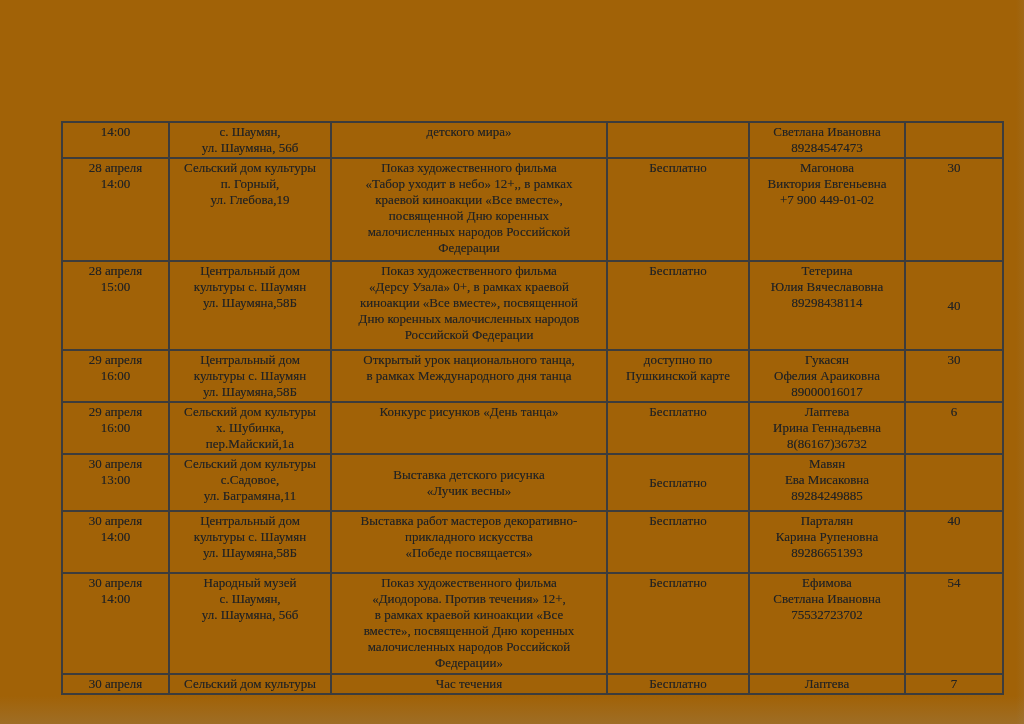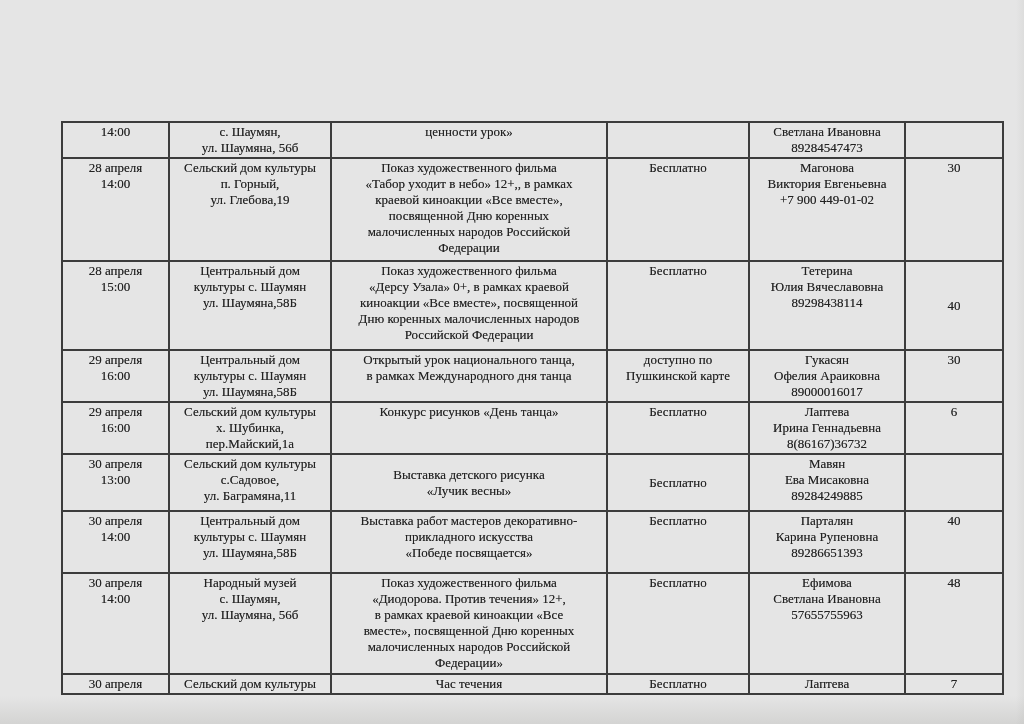--- a/index.html
+++ b/index.html
@@ -11,21 +11,21 @@
     position: relative;
     width: 1024px;
     height: 724px;
     overflow: hidden;
     font-family: "Liberation Serif", "DejaVu Serif", serif;
     color: #1e1e1e;
   }
   .page {
     position: absolute;
     inset: 0;
-    background: #e5e5e5;
+    background: #a16207;
     padding-left: 22px;
   }
   table.scan-table {
     position: absolute;
     left: 61px;
     top: 121px;
     width: 941px;
     border-collapse: collapse;
     table-layout: fixed;
   }
@@ -83,21 +83,21 @@
       <col style="width:276px">
       <col style="width:142px">
       <col style="width:156px">
       <col style="width:98px">
     </colgroup>
     <tbody>
       <tr class="r0">
         <td>14:00</td>
         <td>с. Шаумян,
 ул. Шаумяна, 56б</td>
-        <td>ценности урок»</td>
+        <td>детского мира»</td>
         <td></td>
         <td>Светлана Ивановна
 89284547473</td>
         <td></td>
       </tr>
       <tr class="r1">
         <td>28 апреля
 14:00</td>
         <td>Сельский дом культуры
 п. Горный,
@@ -196,22 +196,22 @@
 ул. Шаумяна, 56б</td>
         <td>Показ художественного фильма
 «Диодорова. Против течения» 12+,
 в рамках краевой киноакции «Все
 вместе», посвященной Дню коренных
 малочисленных народов Российской
 Федерации»</td>
         <td>Бесплатно</td>
         <td>Ефимова
 Светлана Ивановна
-57655755963</td>
-        <td>48</td>
+75532723702</td>
+        <td>54</td>
       </tr>
       <tr class="r8">
         <td>30 апреля</td>
         <td>Сельский дом культуры</td>
         <td>Час течения</td>
         <td>Бесплатно</td>
         <td>Лаптева</td>
         <td>7</td>
       </tr>
     </tbody>

